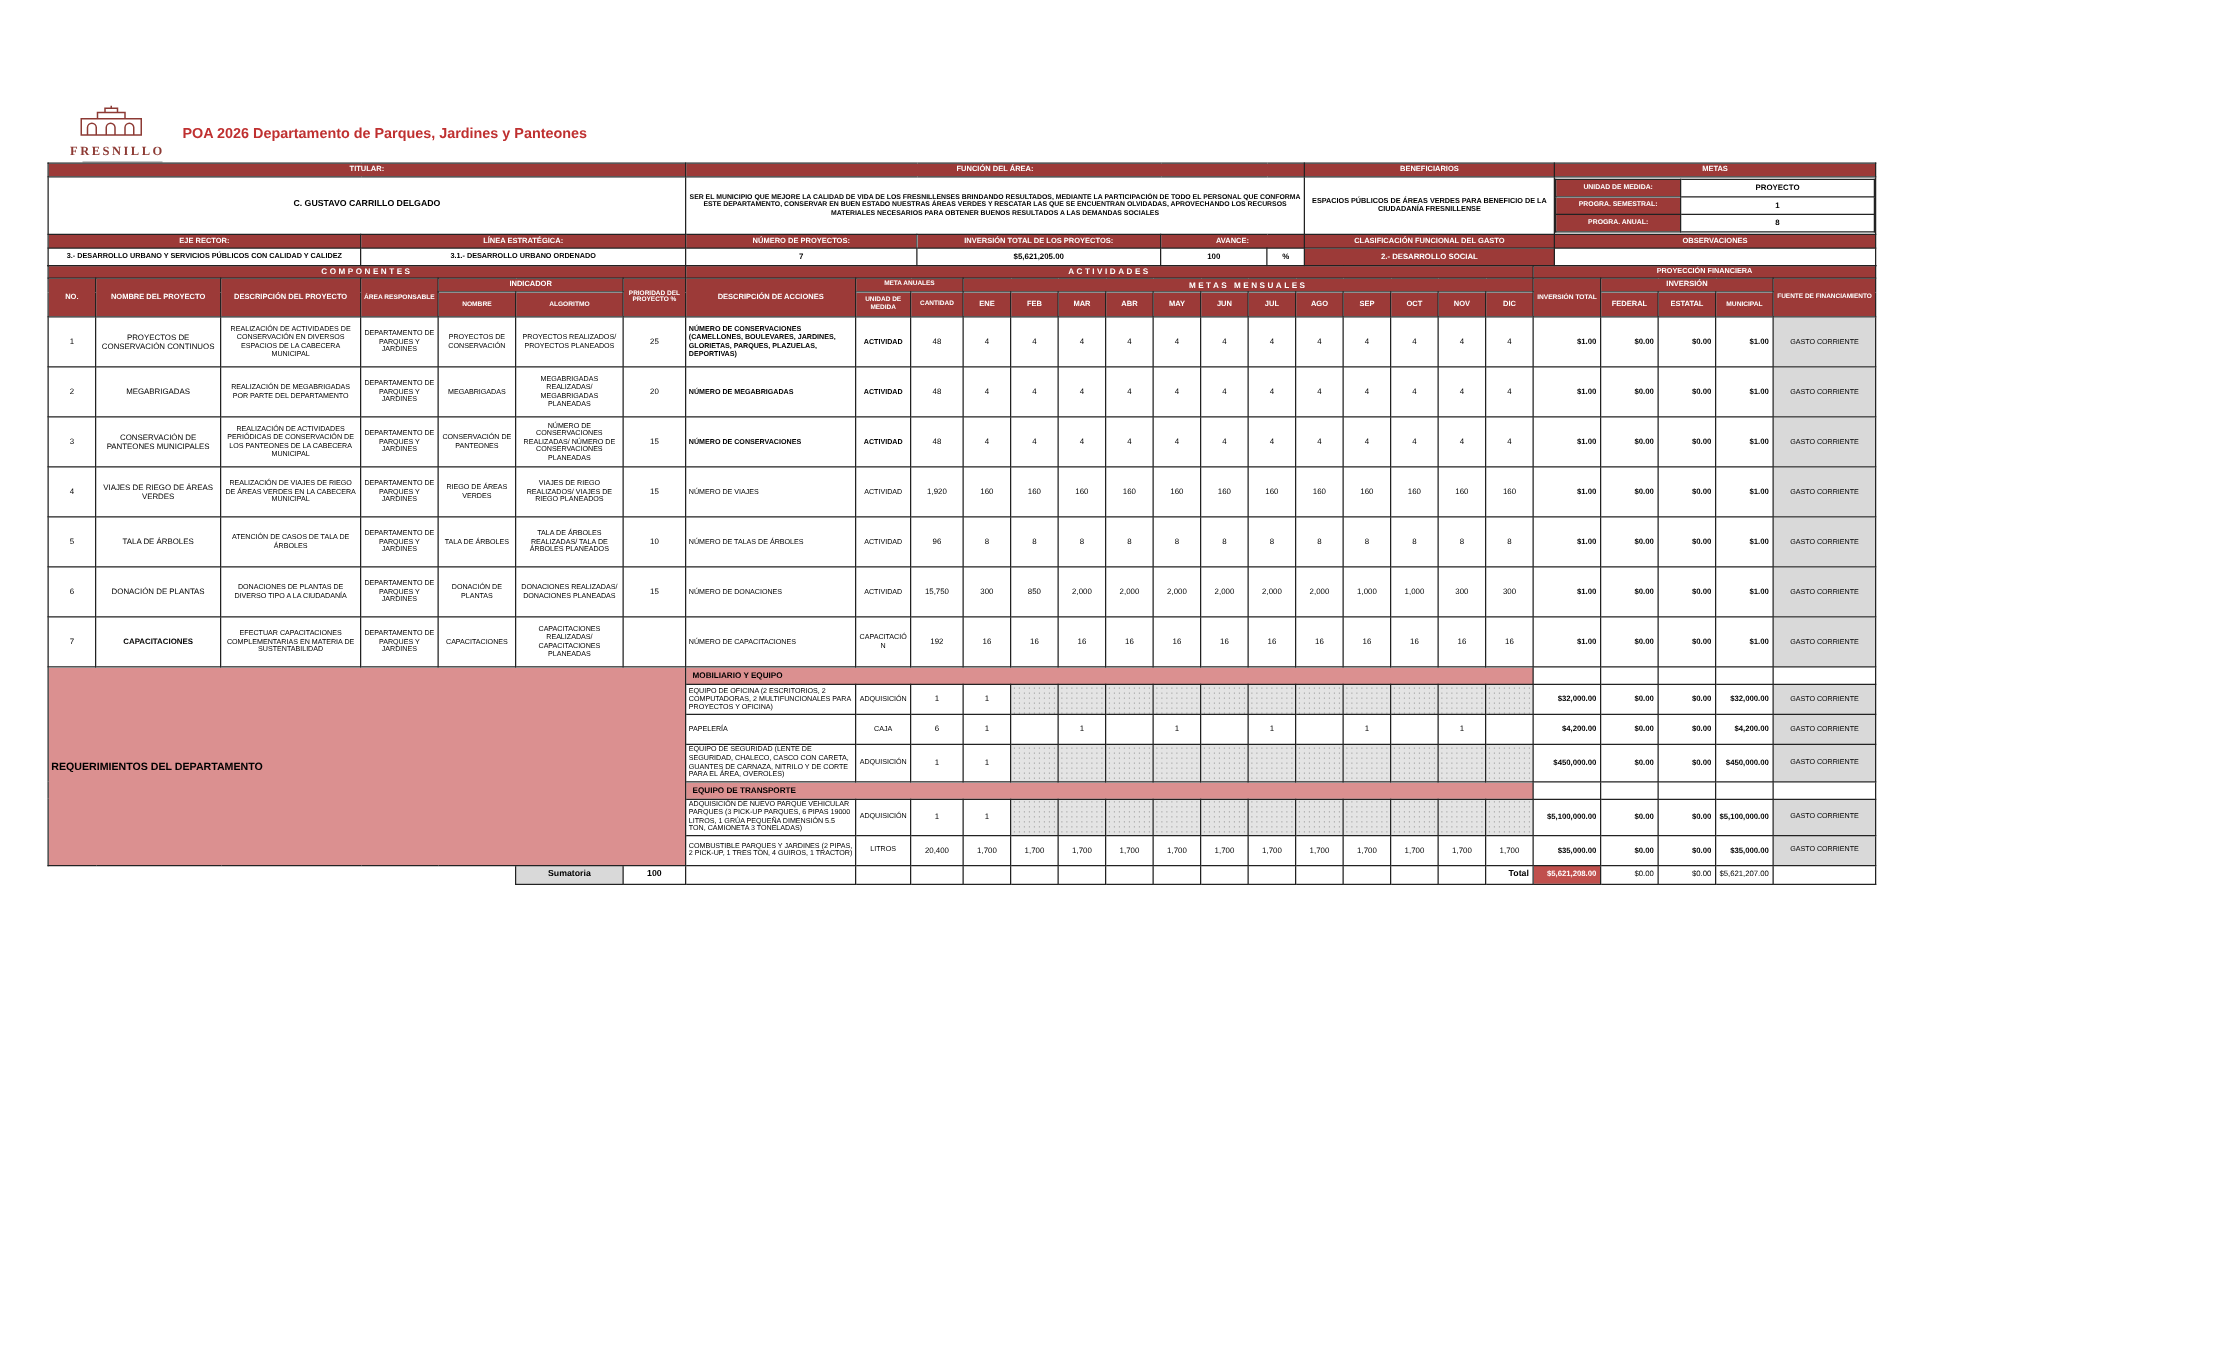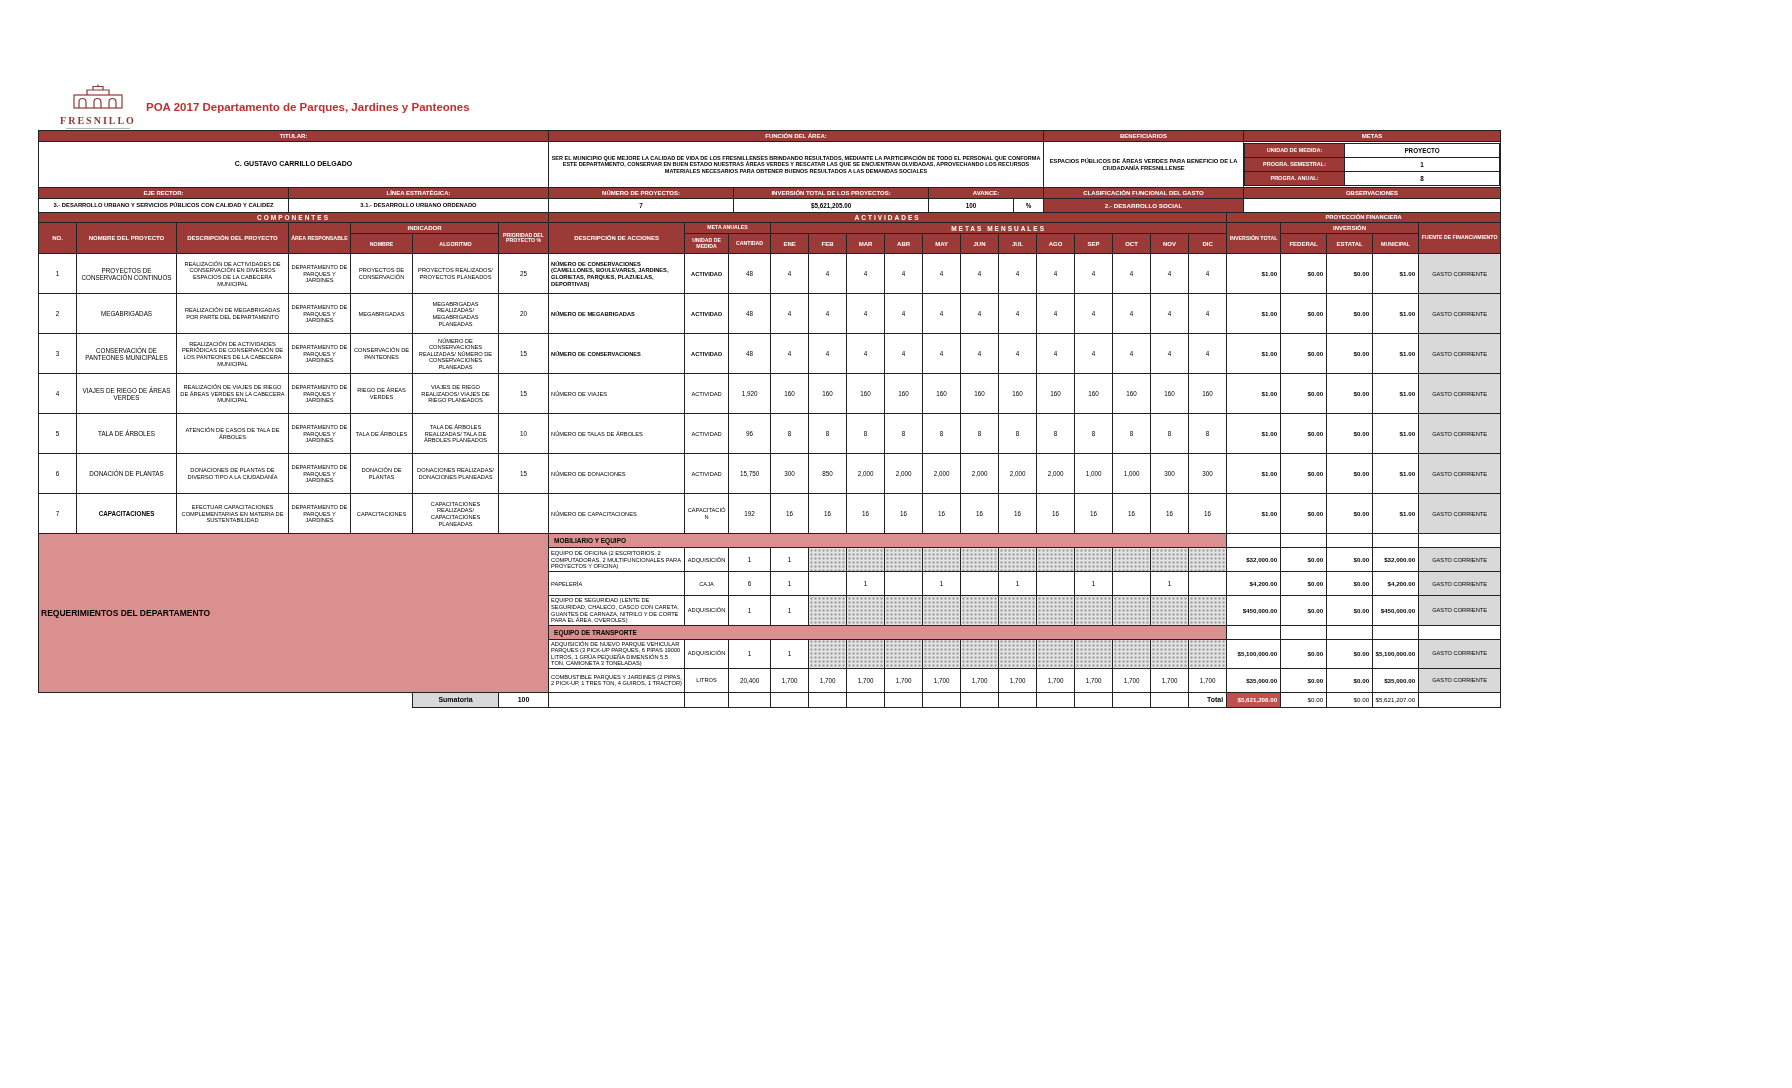--- a/index.html
+++ b/index.html
@@ -1,18 +1,18 @@
 <!DOCTYPE html>
 <html><head>
 <meta charset="utf-8">
 <style>
 *{box-sizing:border-box;margin:0;padding:0}
 html,body{background:#e9e9e9}
 .page{width:1792px;height:1088px;background:#fff;position:relative;overflow:hidden;font-family:"Liberation Sans",sans-serif;color:#000}
-.logo{position:absolute;left:56px;top:84px;width:84px;text-align:center}
+.logo{position:absolute;left:56px;top:84px;width:84px;text-align:left}
 .logo-word{font-family:"Liberation Serif",serif;font-weight:bold;font-size:10px;letter-spacing:2px;color:#8d3a34;margin-top:1px}
 .logo-sub{border-top:1px solid #b5b5b5;margin:2px 10px 0 10px;height:2px}
 .doc-title{position:absolute;left:146px;top:101px;font-size:11.5px;font-weight:bold;color:#bf3030}
 .tbl-wrap{position:absolute;left:38px;top:130px}
 table{border-collapse:collapse;table-layout:fixed}
 td{border:1px solid #222;vertical-align:middle;padding:1px 2px;overflow:hidden;word-wrap:break-word}
 .mar{background:#9c3a38;color:#fff;font-weight:bold;text-align:center;font-size:6px;line-height:1.15}
 .band{letter-spacing:2px;font-size:6.5px}
 .pinkband{background:#db9090;font-weight:bold;font-size:6.5px;text-align:left;padding-left:5px}
 .reqmain{background:#db9090;font-weight:bold;font-size:8.5px;text-align:left}
@@ -47,21 +47,21 @@
         <path d="M44 24 v-6 a3.5 3.5 0 0 1 7 0 v6"></path>
         <path d="M22 11 v-5 h22 v5"></path>
         <path d="M28 6 v-3.5 h10 v3.5"></path>
         <path d="M33 2.5 v-2"></path>
       </g>
     </svg>
     <div class="logo-word">FRESNILLO</div>
     <div class="logo-sub"></div>
   </div>
 
-  <div class="doc-title">POA 2017 Departamento de Parques, Jardines y Panteones</div>
+  <div class="doc-title">POA 2026 Departamento de Parques, Jardines y Panteones</div>
 
   <div class="tbl-wrap">
 
     <table style="width:1462px">
       <colgroup>
         <col style="width:250px">
           <col style="width:260px">
           <col style="width:185px">
           <col style="width:195px">
         <col style="width:85px">

